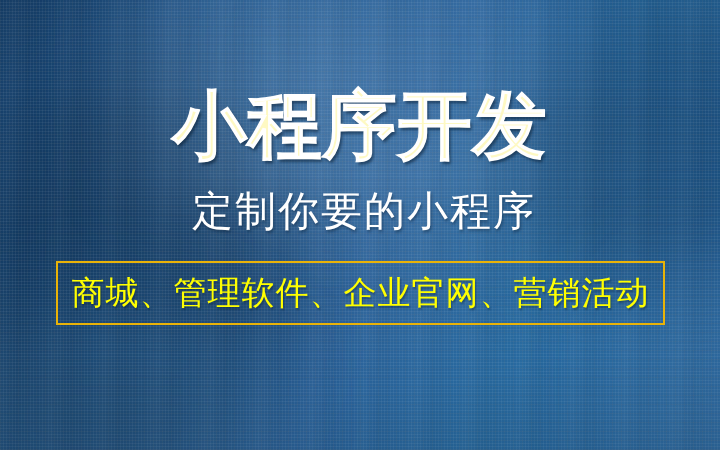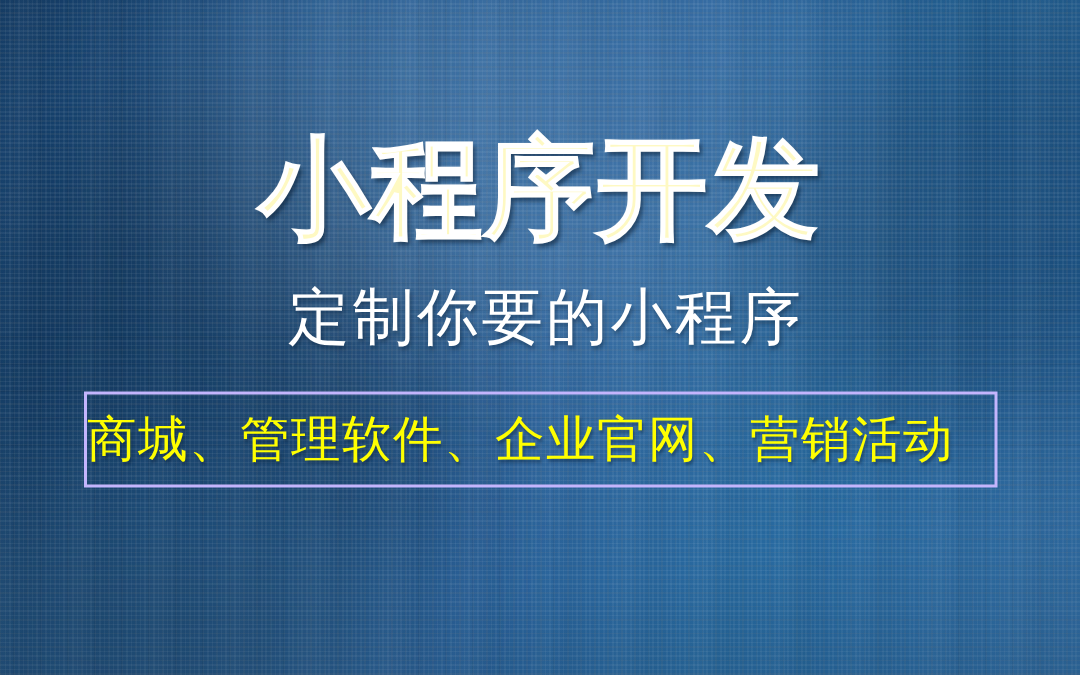--- a/index.html
+++ b/index.html
@@ -155,23 +155,24 @@
     text-shadow: 1px 2px 3px rgba(6, 26, 48, 0.45);
   }
 
   .tag-box {
     position: absolute;
     left: 56px;
     top: 261px;
     width: 609px;
     height: 64px;
     box-sizing: border-box;
-    border: 2px solid #c4b5fd;
+    border: 2px solid #eab308;
     display: flex;
     align-items: center;
+    justify-content: center;
   }
 
   .tag-text {
     font-size: 33px;
     line-height: 40px;
     font-weight: 400;
     color: #ffff00;
     letter-spacing: 1px;
     white-space: nowrap;
     text-shadow: 1px 2px 2px rgba(6, 26, 48, 0.40);

